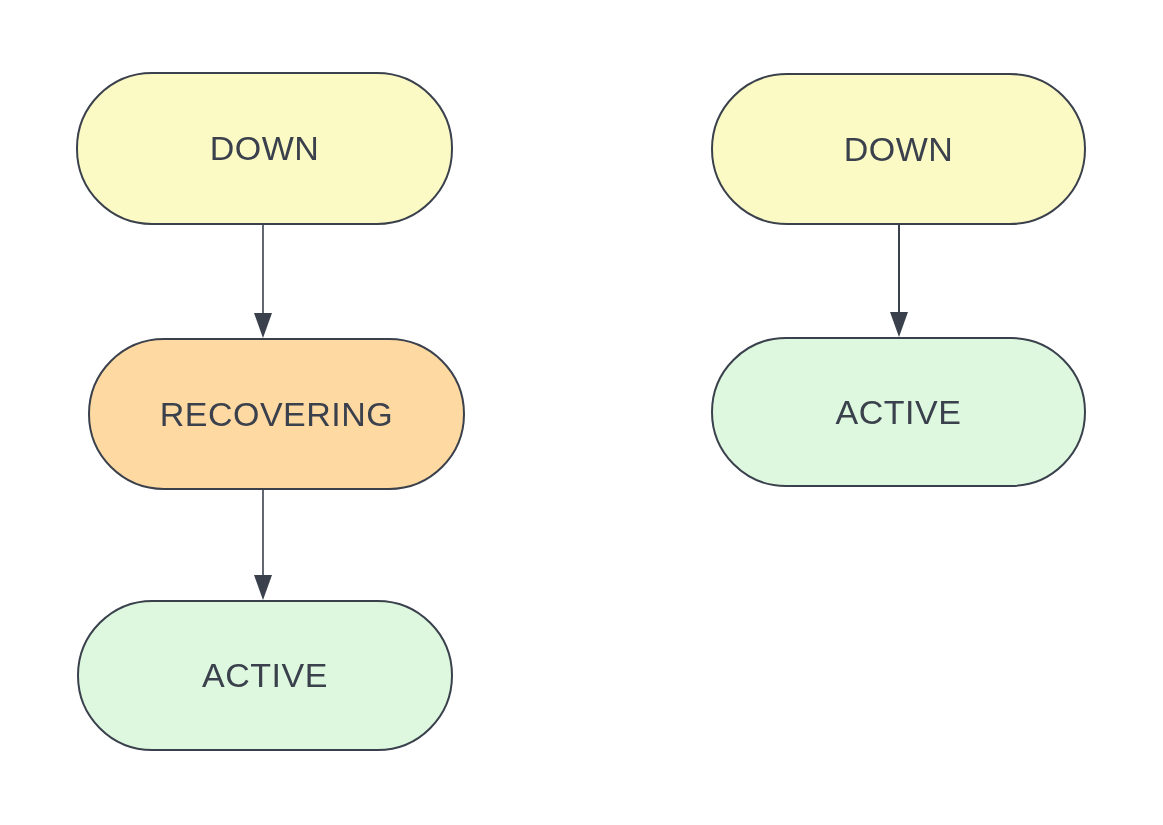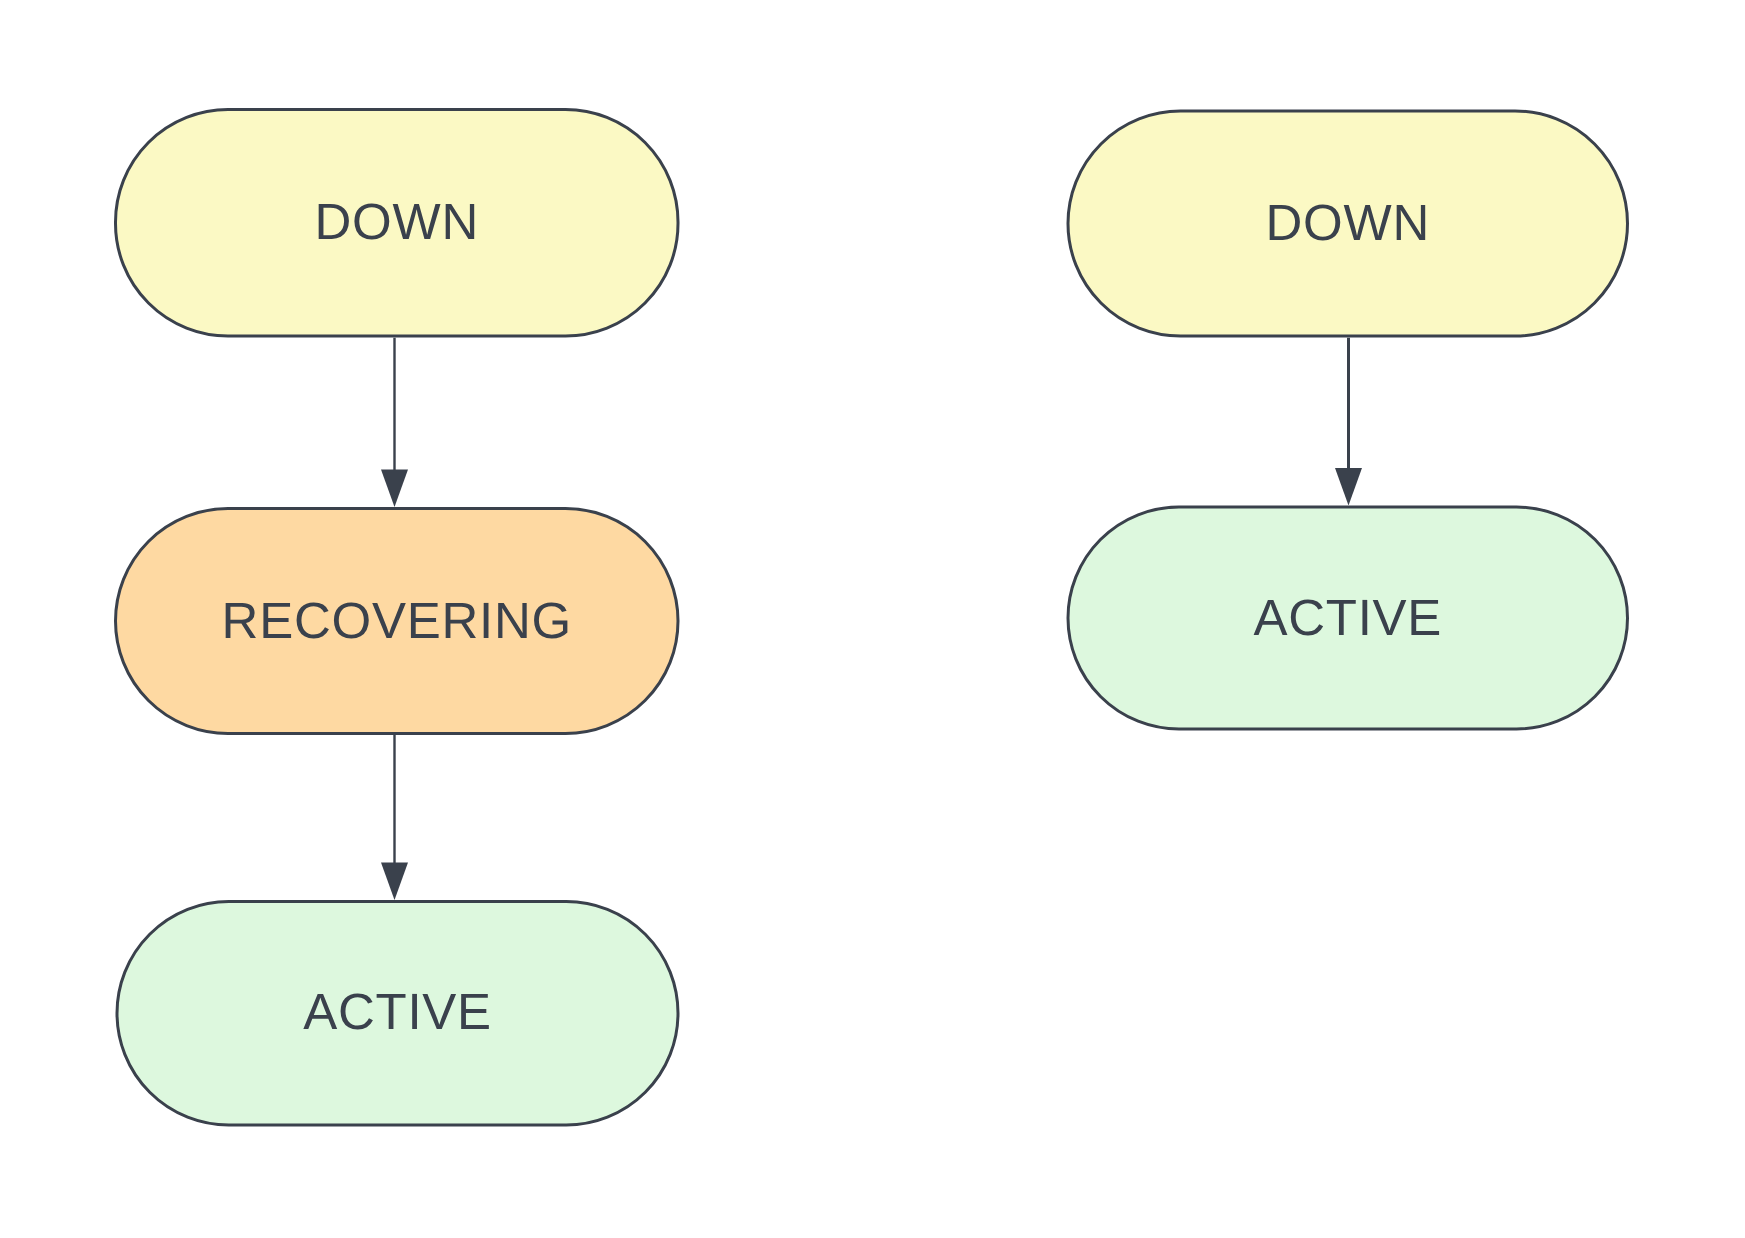--- a/index.html
+++ b/index.html
@@ -28,21 +28,21 @@
     justify-content: center;
   }
   .node .label {
     font-size: 34px;
     color: var(--text-color);
     letter-spacing: 0.5px;
     white-space: nowrap;
   }
   
   .n-left-down      { left: 76px;  top: 72px;  width: 377px; height: 153px; }
-  .n-left-recover   { left: 76px;  top: 338px; width: 377px; height: 152px; }
+  .n-left-recover   { left: 88px;  top: 338px; width: 377px; height: 152px; }
   .n-left-active    { left: 77px;  top: 600px; width: 376px; height: 151px; }
   
   .n-right-down     { left: 711px; top: 73px;  width: 375px; height: 152px; }
   .n-right-active   { left: 711px; top: 337px; width: 375px; height: 150px; }
 
   .arrow {
     position: absolute;
     color: var(--line-color);
   }
   .a-left-1  { left: 247px; top: 225px; }

